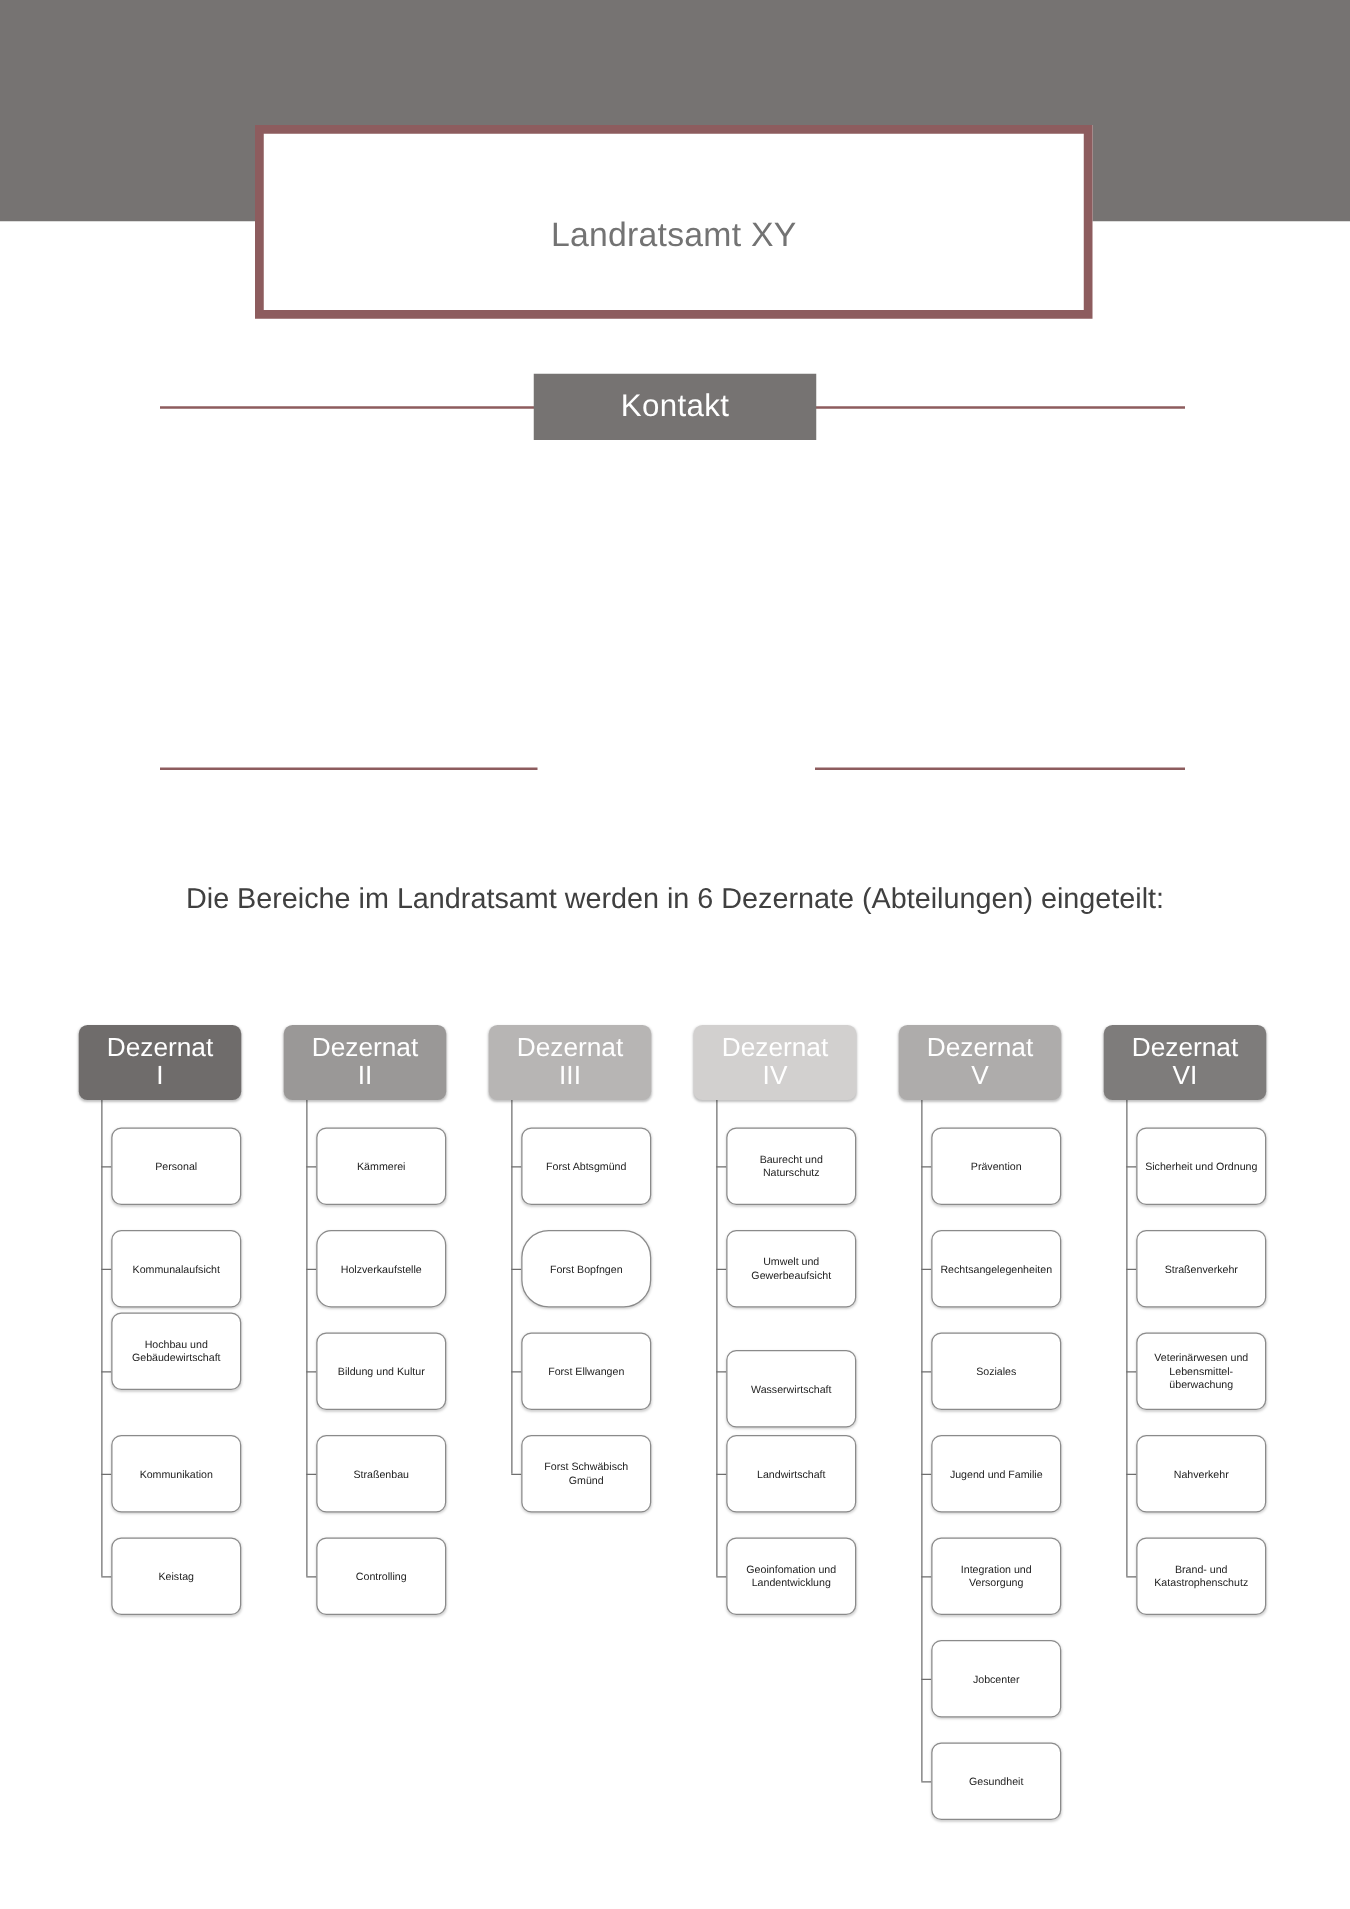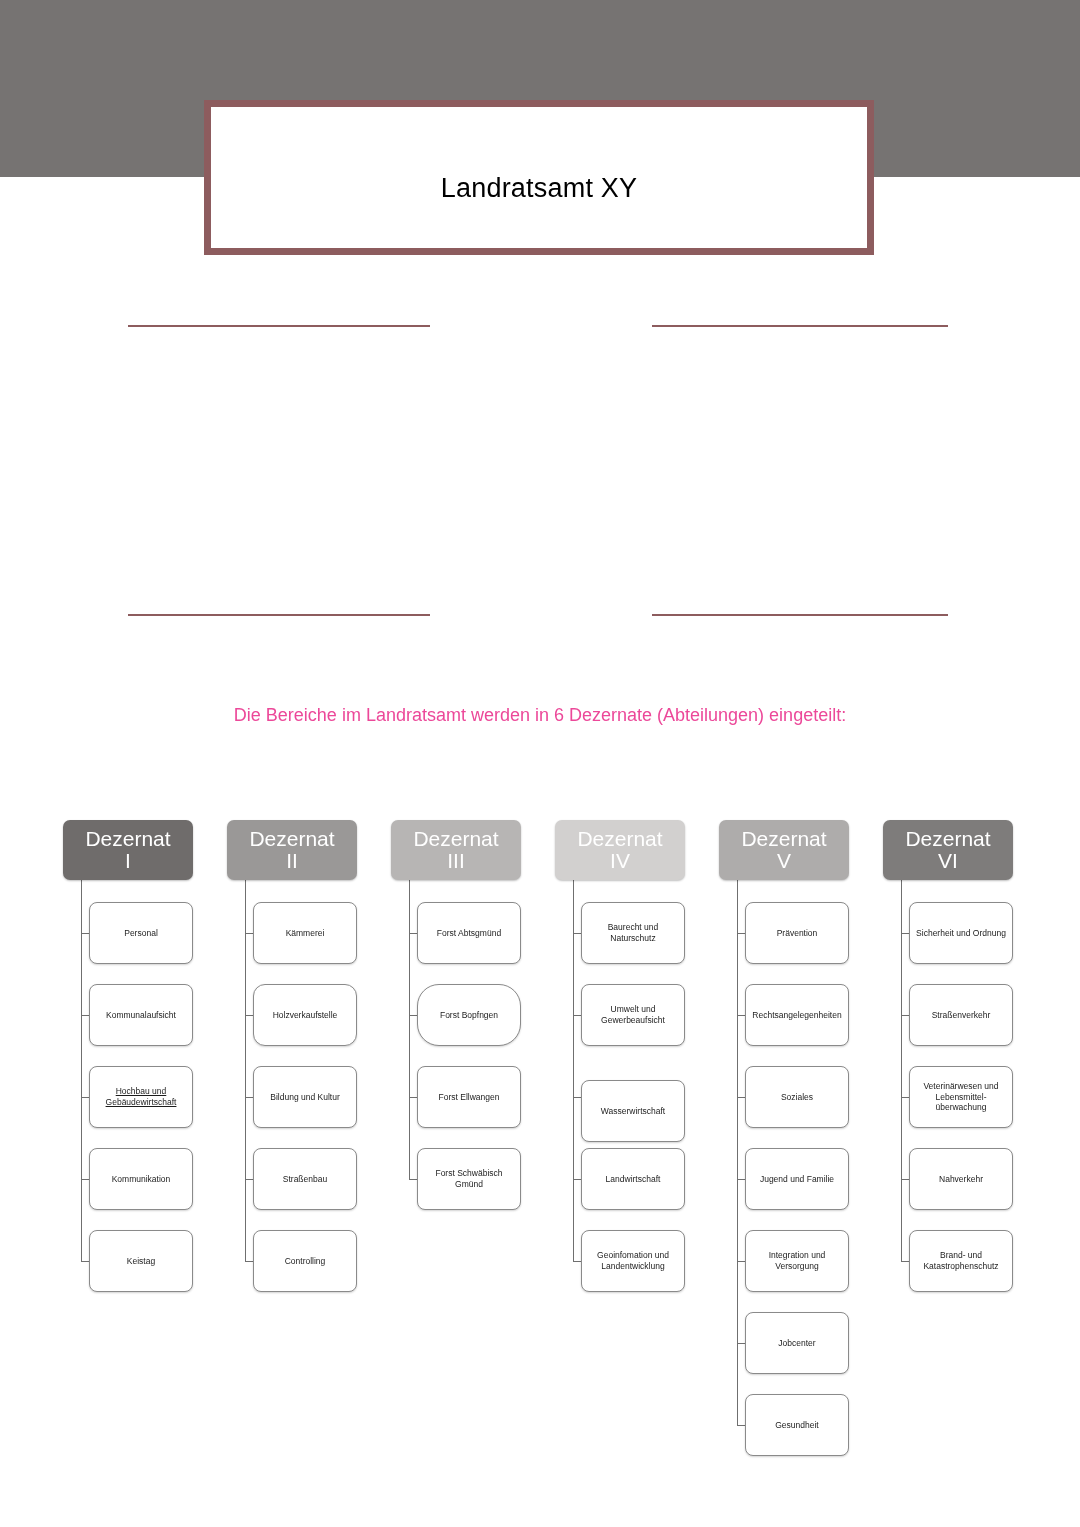--- a/index.html
+++ b/index.html
@@ -44,21 +44,21 @@
   #title-main {
     font-size: 43px;
     font-weight: bold;
     color: #121212;
     letter-spacing: 0.2px;
     line-height: 1.08;
   }
   #title-sub {
     margin-top: 22px;
     font-size: 27px;
-    color: #000000;
+    color: #737373;
     font-weight: normal;
     letter-spacing: 0.2px;
   }
 
   
   .section-header {
     position: absolute;
     left: 0;
     width: 1080px;
     height: 54px;
@@ -89,22 +89,22 @@
   #section-kontakt    { top: 299px; }
   #section-artgroesse { top: 588px; }
 
   
   #intro-text {
     position: absolute;
     left: 0;
     top: 705px;
     width: 1080px;
     text-align: center;
-    font-size: 18px;
-    color: #ec4899;
+    font-size: 23px;
+    color: #404040;
   }
 
   
   #org-chart {
     position: absolute;
     left: 0;
     top: 820px;
     width: 1080px;
     height: 700px;
   }
@@ -175,20 +175,21 @@
 
 <div id="top-band"></div>
 
 <div id="title-card">
   <div id="title-sub">Landratsamt XY</div>
 </div>
 
 <div class="section-header" id="section-kontakt">
   <div class="section-rule left"></div>
   <div class="section-rule right"></div>
+  <div class="section-chip">Kontakt</div>
 </div>
 
 <div class="section-header" id="section-artgroesse">
   <div class="section-rule left"></div>
   <div class="section-rule right"></div>
 </div>
 
 <div id="intro-text">Die Bereiche im Landratsamt werden in 6 Dezernate (Abteilungen) eingeteilt:</div>
 
 <div id="org-chart">
@@ -196,21 +197,21 @@
       <div class="dez-header" style="background: rgb(111, 108, 107);">
         <span>Dezernat</span>
         <span class="numeral">I</span>
       </div>
       <div class="trunk" style="height: 381px;"></div>
       <div class="unit-stub" style="top: 113px;"></div>
       <div class="unit-box" style="top: 82px;">Personal</div>
       <div class="unit-stub" style="top: 195px;"></div>
       <div class="unit-box" style="top: 164px;">Kommunalaufsicht</div>
       <div class="unit-stub" style="top: 277px;"></div>
-      <div class="unit-box" style="top: 246px; text-decoration: underline;">Hochbau und Gebäudewirtschaft</div>
+      <div class="unit-box" style="top: 230px;">Hochbau und Gebäudewirtschaft</div>
       <div class="unit-stub" style="top: 359px;"></div>
       <div class="unit-box" style="top: 328px;">Kommunikation</div>
       <div class="unit-stub" style="top: 441px;"></div>
       <div class="unit-box" style="top: 410px;">Keistag</div>
     </div>
     <div class="org-column" style="left: 227px;">
       <div class="dez-header" style="background: rgb(154, 152, 151);">
         <span>Dezernat</span>
         <span class="numeral">II</span>
       </div>

